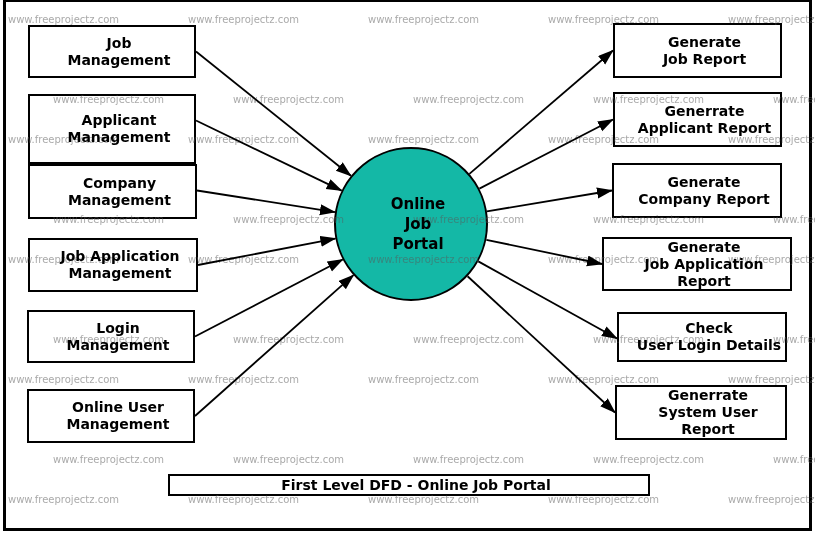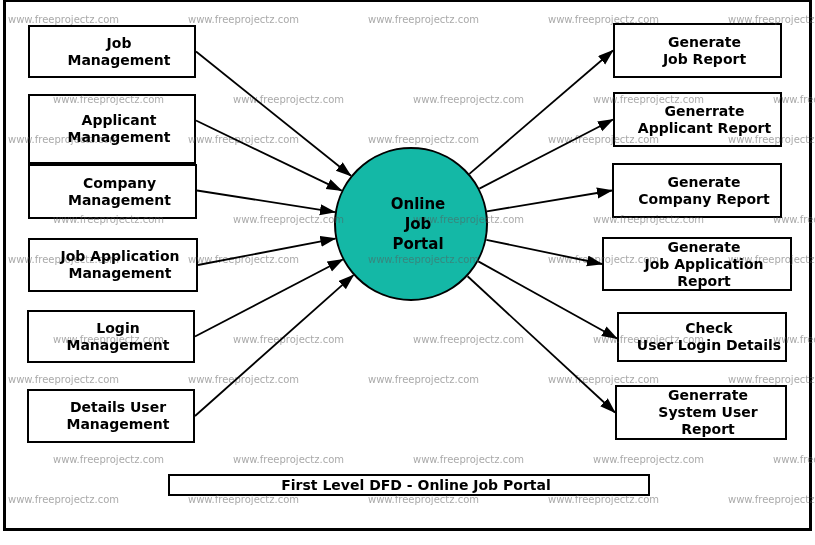--- a/index.html
+++ b/index.html
@@ -177,21 +177,21 @@
   </div>
   <div class="entity" style="left: 28px; top: 238px; width: 170px; height: 54px;">
     <span class="lbl">Job Application
 Management</span>
   </div>
   <div class="entity" style="left: 27px; top: 310px; width: 168px; height: 53px;">
     <span class="lbl">Login
 Management</span>
   </div>
   <div class="entity" style="left: 27px; top: 389px; width: 168px; height: 54px;">
-    <span class="lbl">Details User
+    <span class="lbl">Online User
 Management</span>
   </div>
 
   <div class="process" id="process-node" style="left: 334px; top: 147px; width: 154px; height: 154px; background: #14b8a6;">
     <span class="lbl">Online
 Job
 Portal</span>
   </div>
 
   <div class="entity" style="left: 613px; top: 23px; width: 169px; height: 55px;">

